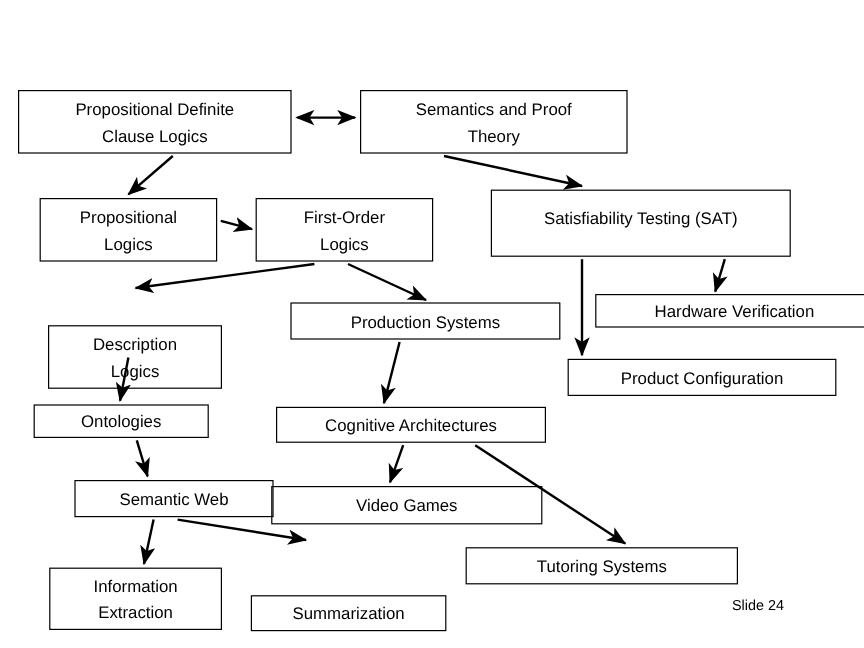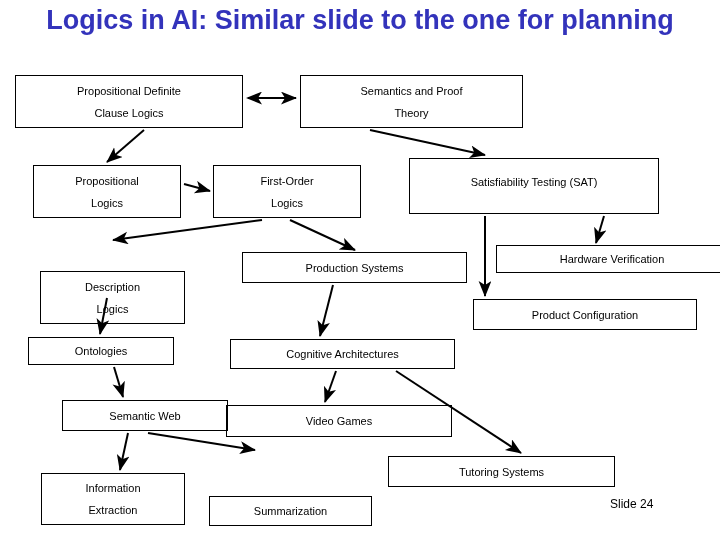--- a/index.html
+++ b/index.html
@@ -28,21 +28,21 @@
     line-height: 32px;
     letter-spacing: 0px;
   }
   .node {
     position: absolute;
     box-sizing: border-box;
     border: 1.6px solid #000000;
     background: transparent;
     color: #000000;
     font-family: "Liberation Sans", sans-serif;
-    font-size: 11px;
+    font-size: 14px;
     line-height: 22px;
     text-align: center;
     display: flex;
     align-items: center;
     justify-content: center;
     white-space: pre-line;
     padding: 0 2px;
   }
   .node.topal {
     align-items: flex-start;
@@ -64,21 +64,20 @@
     line-height: 14px;
   }
   #footer-left { left: 292px; top: 497px; }
   #footer-right { left: 610px; top: 497px; }
 </style>
 </head>
 <body>
 
 <div id="slide">
 
-  <div id="title">Logics in AI: Similar slide to the one for planning</div>
 
   <svg id="edges" viewBox="0 0 720 540" xmlns="http://www.w3.org/2000/svg">
     <defs>
       <marker id="ah" markerWidth="9" markerHeight="9" refX="7.5" refY="3.2" orient="auto" markerUnits="strokeWidth">
         <path d="M0,0 L8,3.2 L0,6.4 L2,3.2 Z" fill="#000000"></path>
       </marker>
       <marker id="ahs" markerWidth="9" markerHeight="9" refX="1" refY="3.2" orient="auto" markerUnits="strokeWidth">
         <path d="M8,0 L0,3.2 L8,6.4 L6,3.2 Z" fill="#000000"></path>
       </marker>
     </defs>

